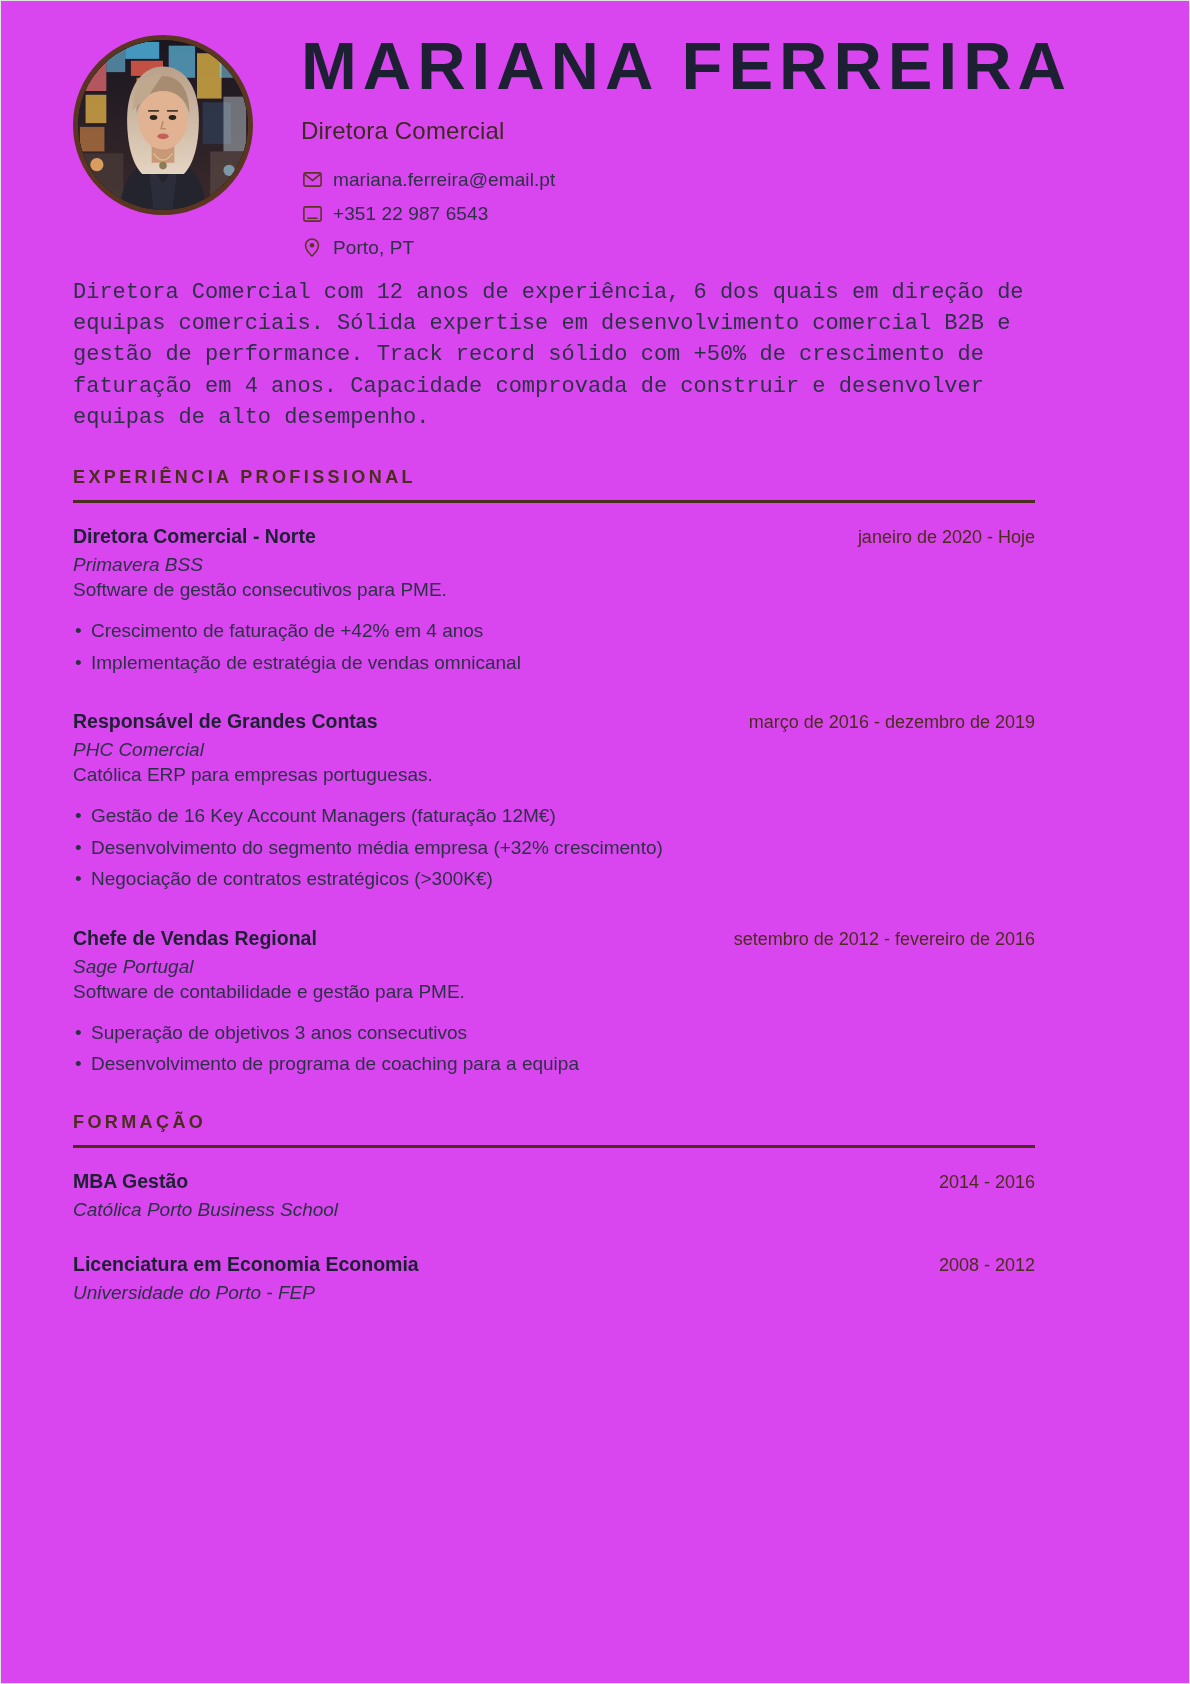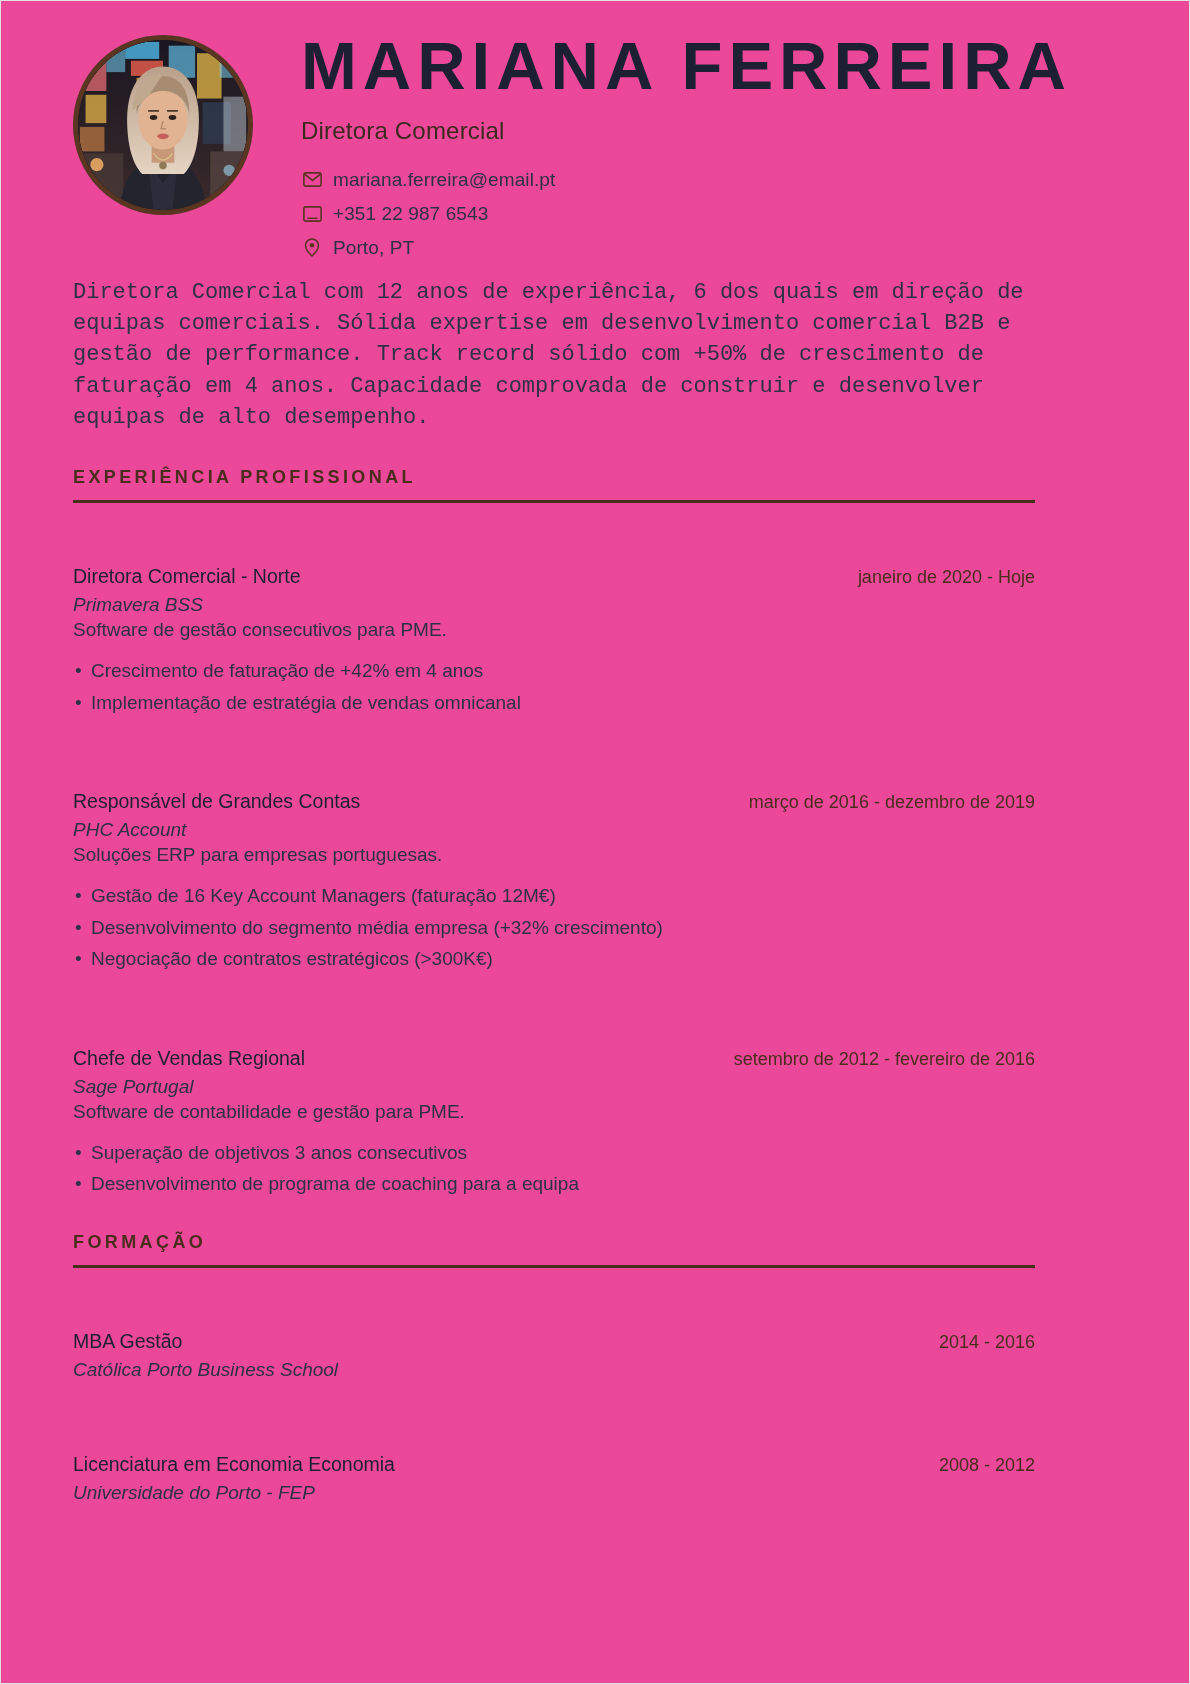--- a/index.html
+++ b/index.html
@@ -8,21 +8,21 @@
     background: #ffffff;
   }
   body {
     font-family: "Liberation Sans", sans-serif;
     -webkit-font-smoothing: antialiased;
   }
   .page {
     position: relative;
     width: 1190px;
     height: 1684px;
-    background: #ec4899;
+    background: #d946ef;
     border: 1px solid #e2e2e2;
     box-sizing: border-box;
     overflow: hidden;
   }
   .inner {
     position: absolute;
     left: 72px;
     top: 26px;
     width: 1046px;
   }
@@ -126,23 +126,22 @@
   
   .entry { margin-top: 22px; width: 962px; }
   .entry + .entry { margin-top: 34px; }
   .entry-top {
     display: flex;
     justify-content: space-between;
     align-items: baseline;
   }
   .entry-title {
     font-size: 19.5px;
-    font-weight: 400;
+    font-weight: 700;
     color: #1d2033;
-    margin-top: 40px;
   }
   .entry-dates {
     font-size: 18px;
     color: #4a2d1d;
     white-space: nowrap;
     margin-left: 20px;
   }
   .entry-org {
     font-size: 19px;
     font-style: italic;
@@ -304,22 +303,22 @@
           <li>Crescimento de faturação de +42% em 4 anos</li>
           <li>Implementação de estratégia de vendas omnicanal</li>
         </ul>
       </div>
 
       <div class="entry">
         <div class="entry-top">
           <div class="entry-title">Responsável de Grandes Contas</div>
           <div class="entry-dates">março de 2016 - dezembro de 2019</div>
         </div>
-        <div class="entry-org">PHC Account</div>
-        <div class="entry-desc">Soluções ERP para empresas portuguesas.</div>
+        <div class="entry-org">PHC Comercial</div>
+        <div class="entry-desc">Católica ERP para empresas portuguesas.</div>
         <ul class="bullets">
           <li>Gestão de 16 Key Account Managers (faturação 12M€)</li>
           <li>Desenvolvimento do segmento média empresa (+32% crescimento)</li>
           <li>Negociação de contratos estratégicos (&gt;300K€)</li>
         </ul>
       </div>
 
       <div class="entry">
         <div class="entry-top">
           <div class="entry-title">Chefe de Vendas Regional</div>

